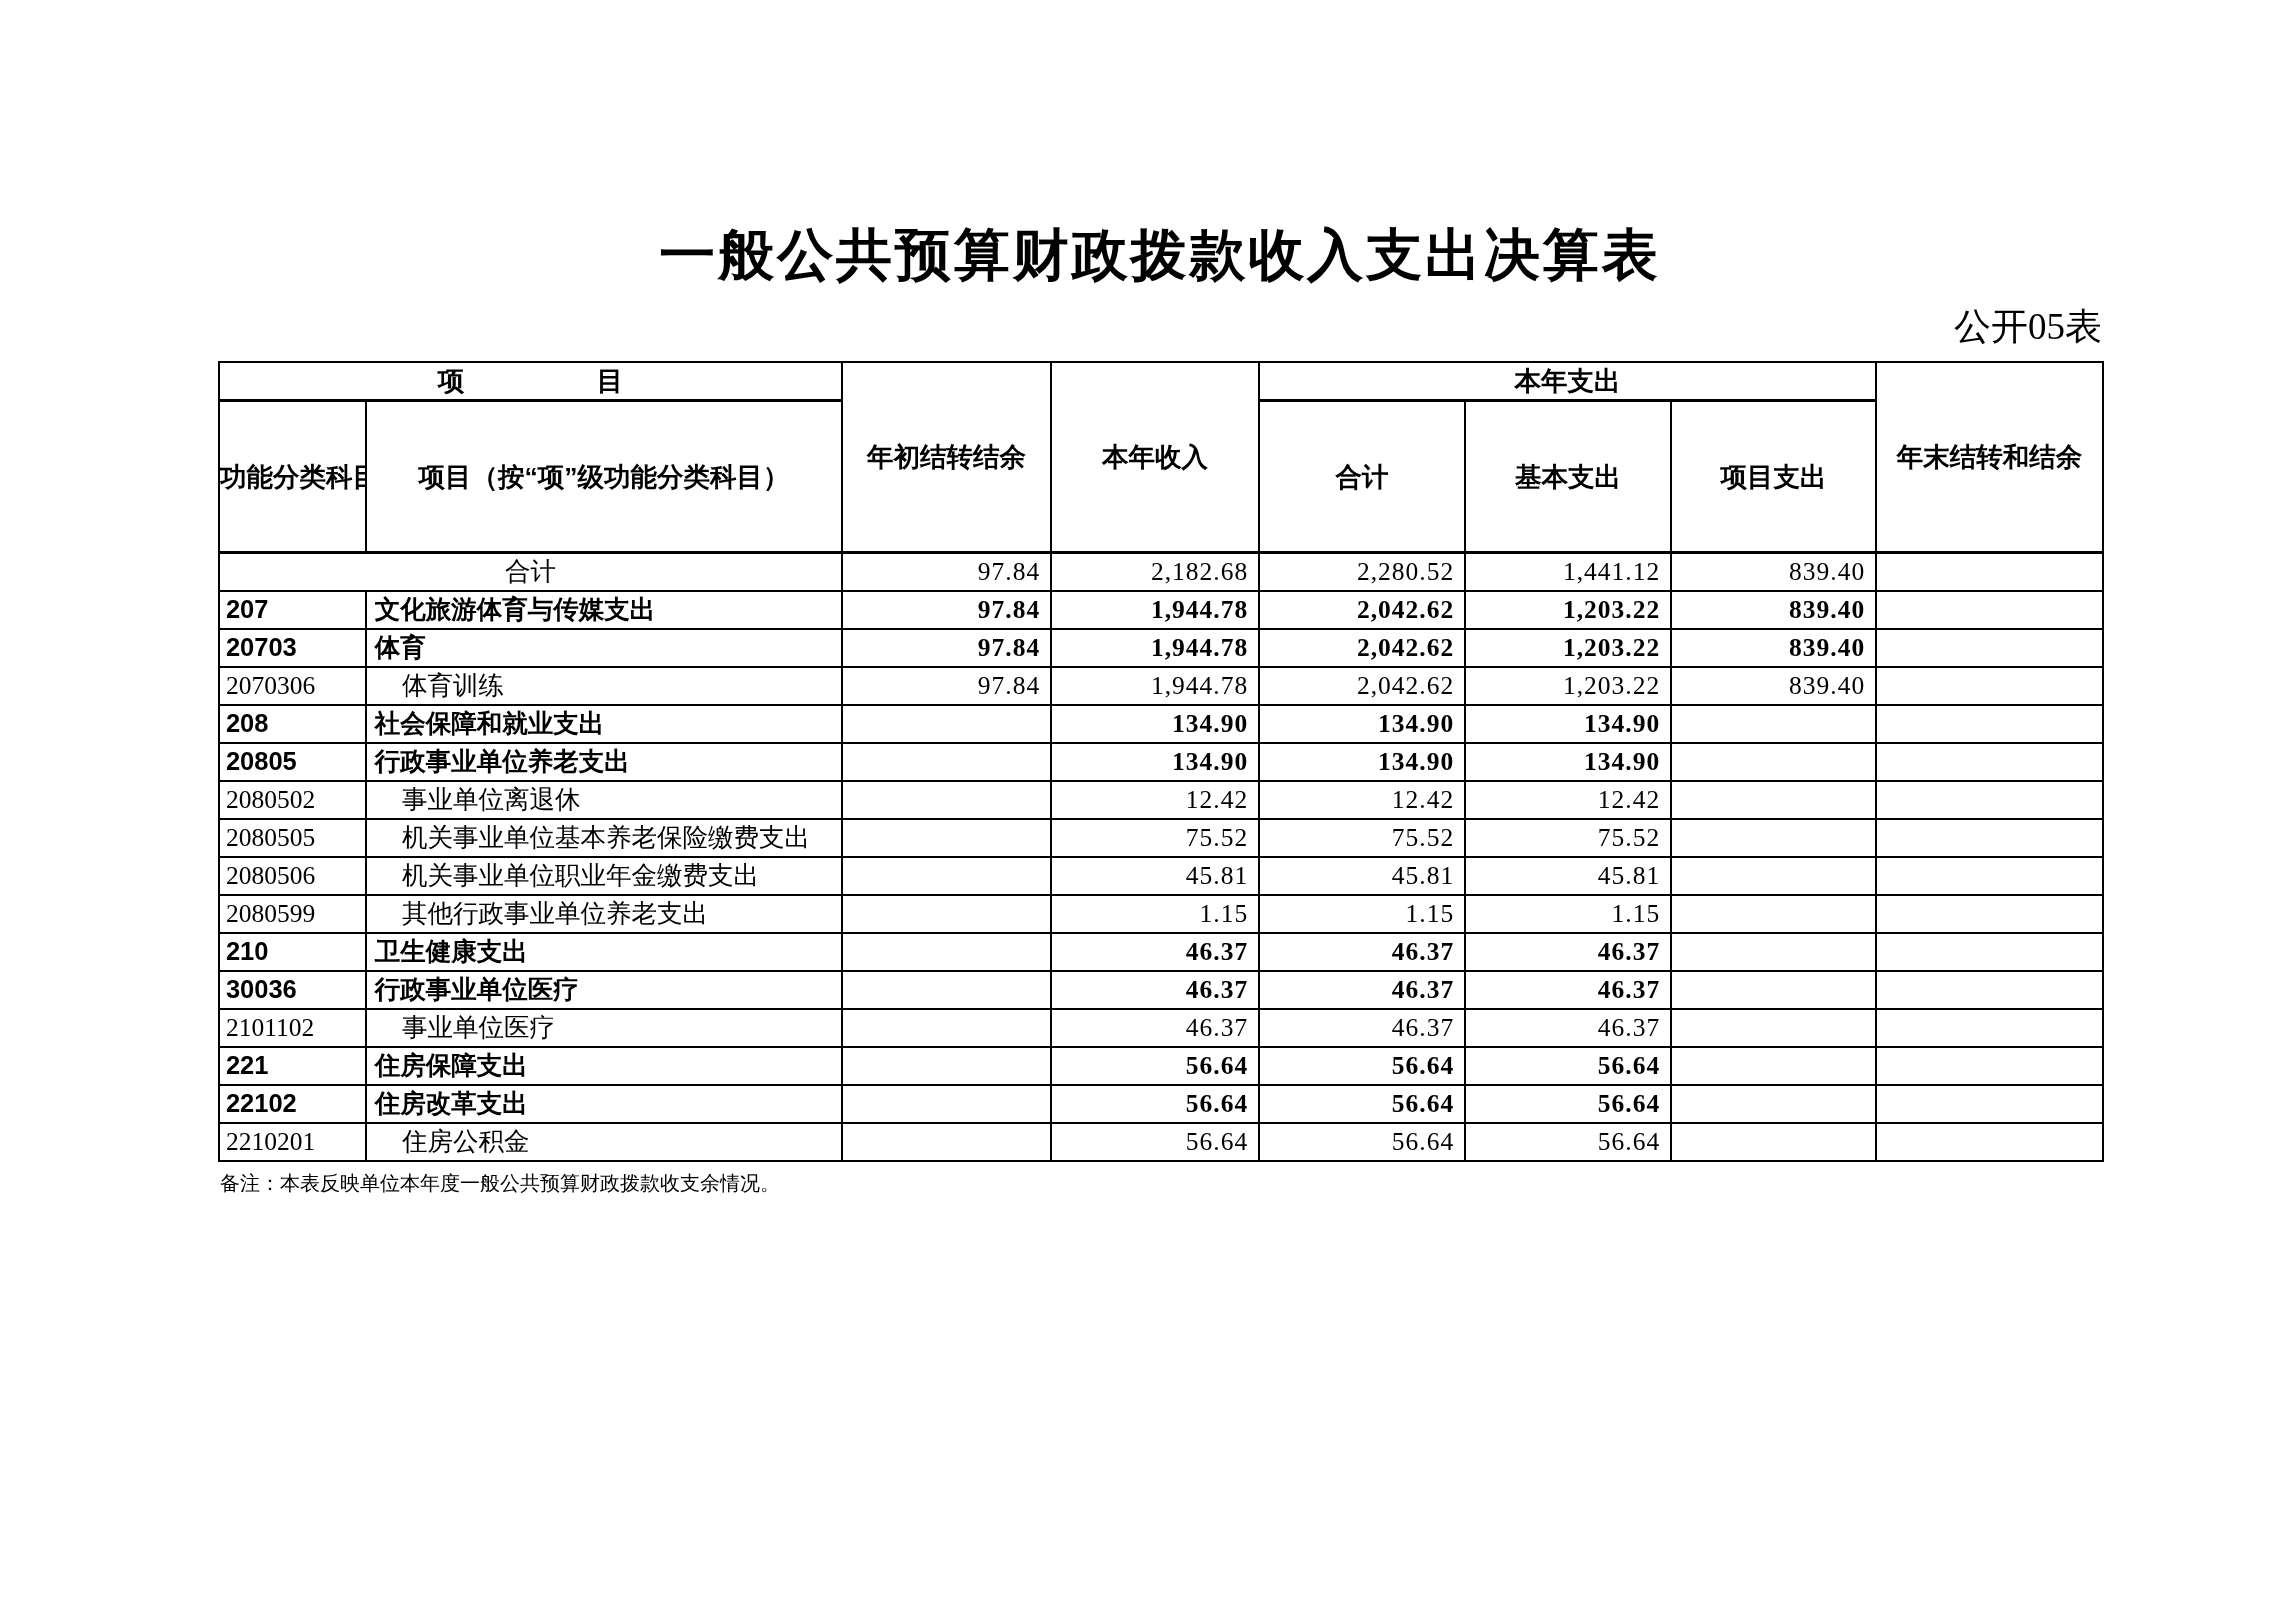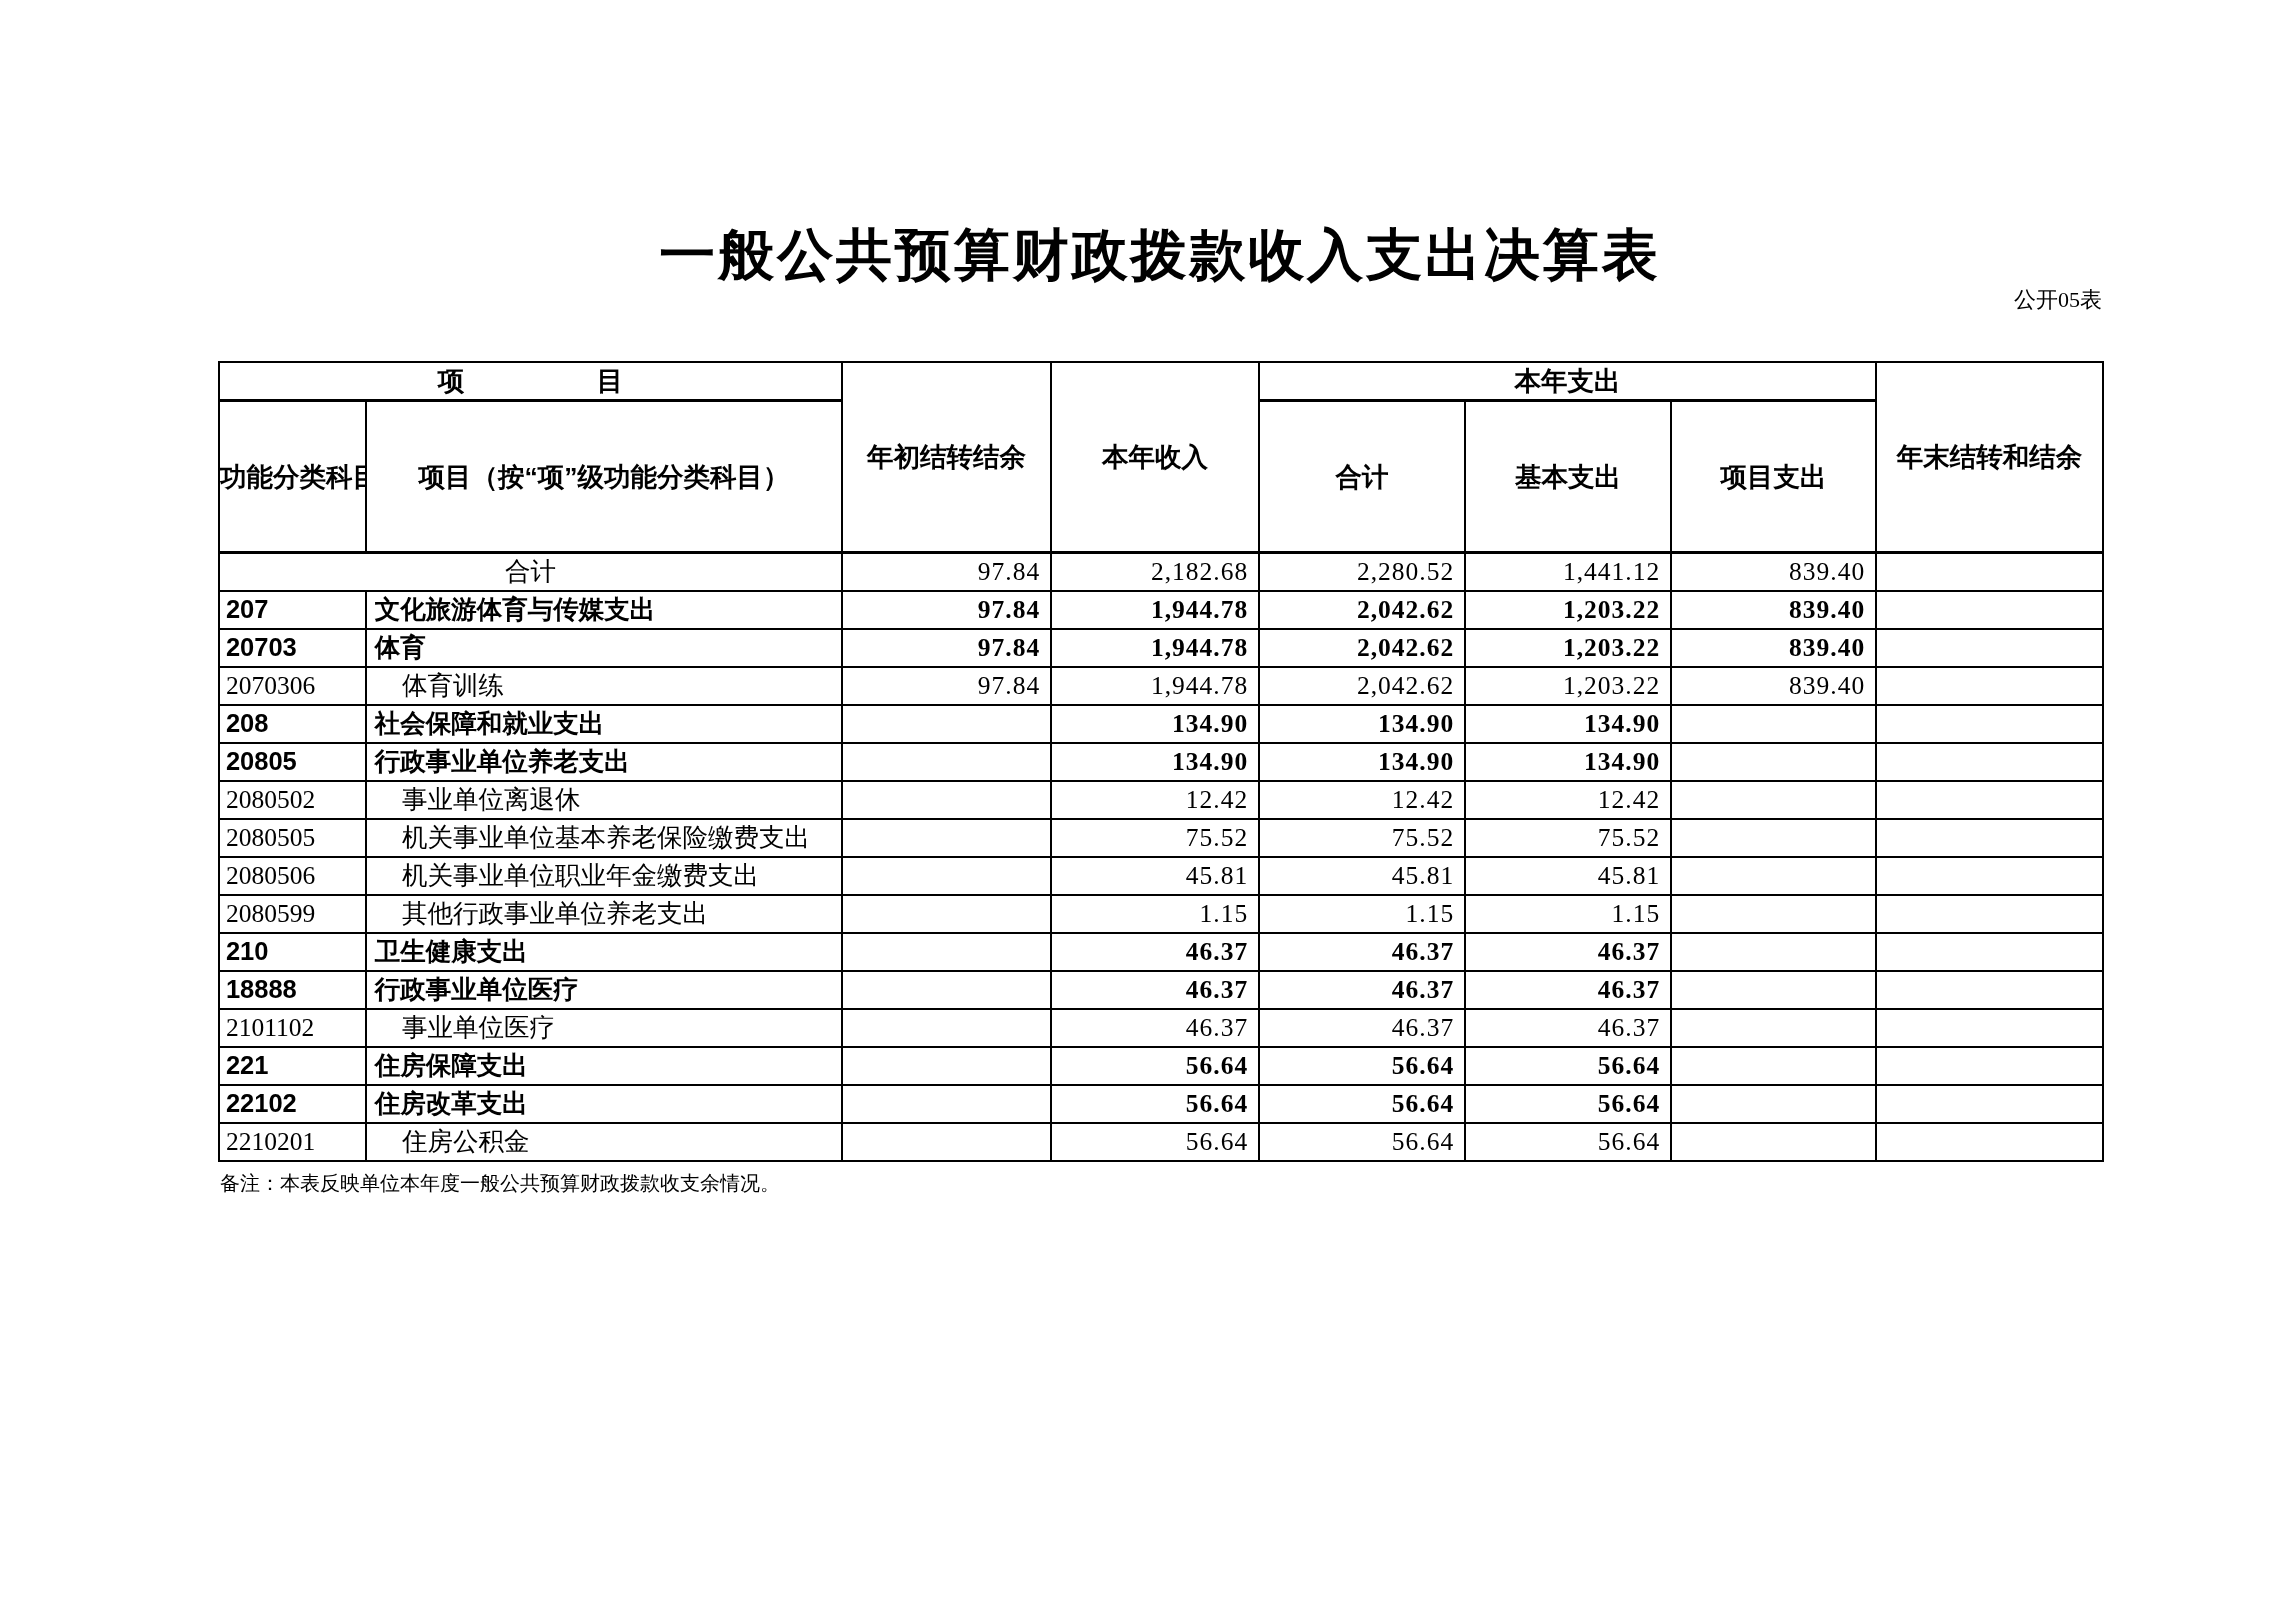--- a/index.html
+++ b/index.html
@@ -12,22 +12,22 @@
     overflow:hidden;
   }
   .title{
     position:absolute;left:218px;top:218px;width:1884px;
     text-align:center;
     font-family:"Liberation Sans","DejaVu Sans",sans-serif;
     font-weight:bold;font-size:56px;letter-spacing:2.9px;
     white-space:nowrap;
   }
   .table-no{
-    position:absolute;left:218px;top:285px;width:1884px;
-    text-align:right;font-size:22px;
+    position:absolute;left:218px;top:302px;width:1884px;
+    text-align:right;font-size:37px;
   }
   .meta-row{
     position:absolute;left:218px;top:327px;width:1884px;height:33px;
     font-size:27.4px;
   }
   .meta-row .pub-unit{position:absolute;left:5.9px;top:0;white-space:nowrap;}
   .meta-row .year{position:absolute;left:0;top:0;width:100%;text-align:center;}
   .meta-row .unit{position:absolute;right:2px;top:0;white-space:nowrap;}
 
   table.budget{
@@ -216,21 +216,21 @@
           <td class="code">210</td>
           <td class="name">卫生健康支出</td>
           <td class="num"></td>
           <td class="num">46.37</td>
           <td class="num">46.37</td>
           <td class="num">46.37</td>
           <td class="num"></td>
           <td class="num"></td>
         </tr>
         <tr class="bold">
-          <td class="code">18888</td>
+          <td class="code">30036</td>
           <td class="name">行政事业单位医疗</td>
           <td class="num"></td>
           <td class="num">46.37</td>
           <td class="num">46.37</td>
           <td class="num">46.37</td>
           <td class="num"></td>
           <td class="num"></td>
         </tr>
         <tr>
           <td class="code">2101102</td>

